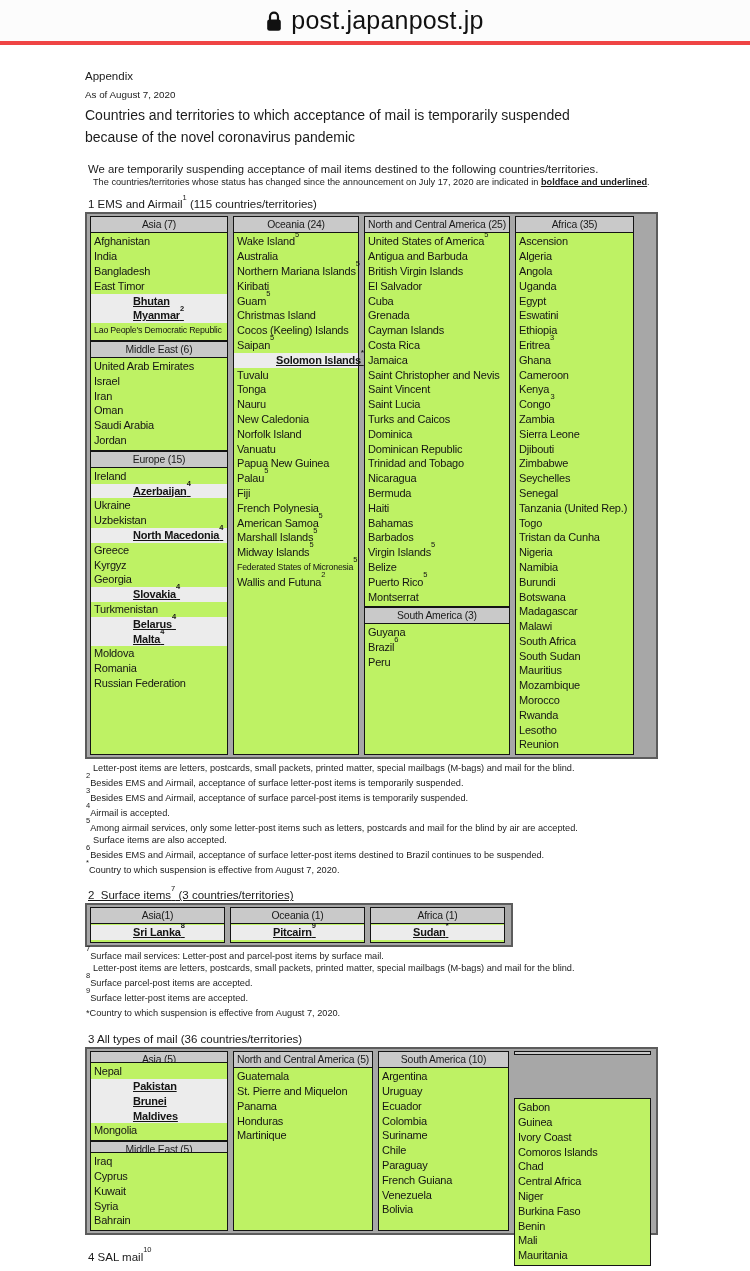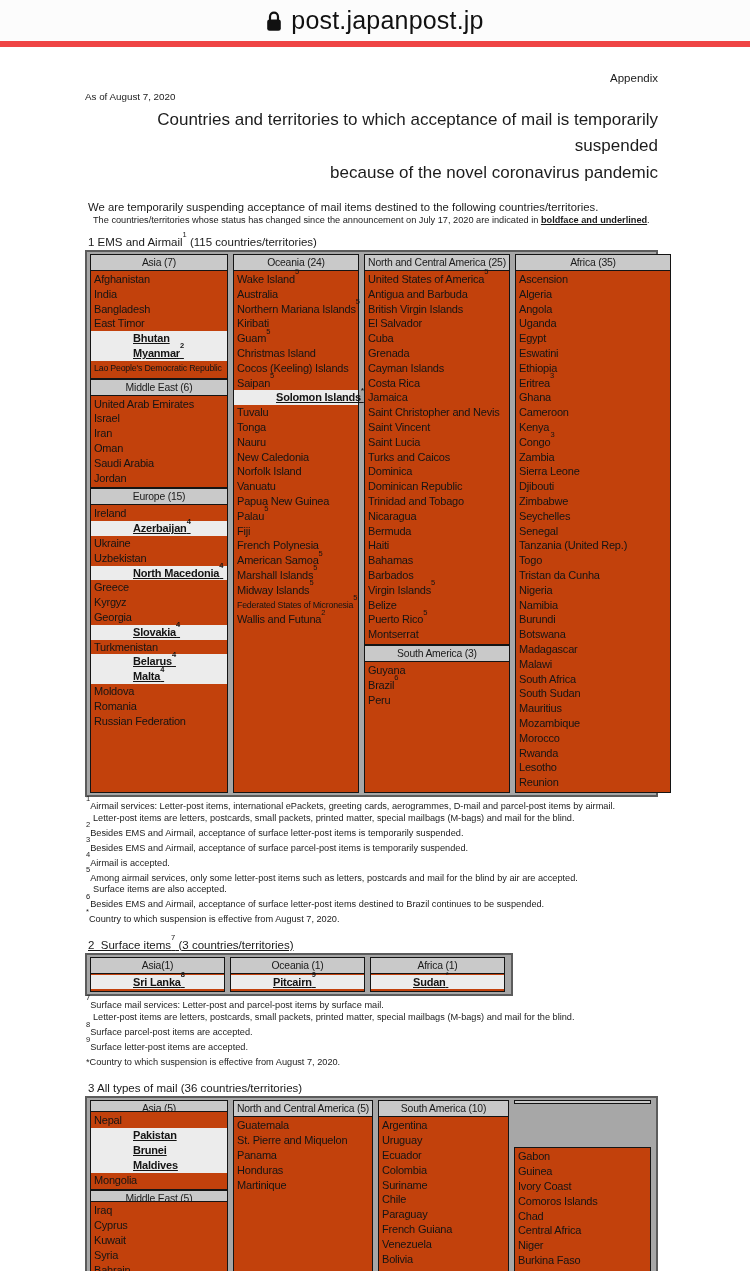--- a/index.html
+++ b/index.html
@@ -3,30 +3,30 @@
 <meta charset="utf-8">
 <style>
   html,body{margin:0;padding:0;}
   body{
     width:750px;height:1271px;overflow:hidden;background:#fff;
     font-family:"Liberation Sans", sans-serif;color:#1a1a1a;
     -webkit-font-smoothing:antialiased;
   }
   
   .browser-bar{
-    height:41px;background:#fcfcfc;border-bottom:6px solid #ef4444;
+    height:41px;background:#fcfcfc;border-bottom:4px solid #ef4444;
     display:flex;align-items:center;justify-content:center;gap:9px;
   }
   .browser-bar .url{font-size:25px;color:#111;letter-spacing:.2px;}
   .lock{display:inline-block;line-height:0;margin-top:2px;}
   
   .doc{padding:0 92px 0 85px;}
-  .appendix{margin-top:25px;text-align:right;font-size:11.5px;}
+  .appendix{margin-top:25px;font-size:11.5px;}
   .as-of{margin-top:7px;text-align:left;font-size:9.8px;padding-right:10px;}
-  .title{margin-top:5px;text-align:right;font-size:17px;line-height:1.55;color:#1c1c1c;}
+  .title{margin-top:5px;text-align:left;font-size:14px;line-height:1.55;color:#1c1c1c;}
   .intro{margin-top:15px;font-size:11.3px;margin-left:3px;}
   .intro-note{margin-top:2px;font-size:9.2px;margin-left:8px;}
   .intro-note b{text-decoration:underline;}
   
   .sec-heading{font-size:11.5px;margin:0 0 2px 3px;white-space:pre-wrap;}
   .sec-heading.underlined{text-decoration:underline;}
   .sec-heading sup,.fn sup,.item sup{
     font-size:7.5px;line-height:0;position:relative;top:-4px;
   }
   
@@ -34,21 +34,21 @@
     display:flex;gap:5px;background:#a7a7a7;border:2px solid #5c5c5c;
     padding:2px 3px;align-items:stretch;
   }
   .t-col{display:flex;flex-direction:column;flex:0 0 auto;}
   .region-header{
     background:#c9c9c9;border:1px solid #141414;text-align:center;
     font-size:10.4px;line-height:13px;height:13px;padding:1px 0;
     white-space:nowrap;overflow:hidden;letter-spacing:-.2px;
   }
   .country-list{
-    background:#c2410c;border:1px solid #141414;margin-top:-1px;
+    background:#bef264;border:1px solid #141414;margin-top:-1px;
     padding:1px 0 2px 0;flex:0 0 auto;
   }
   .t-col > .country-list:last-child{flex:1 1 auto;}
   .item{
     font-size:11px;line-height:14.8px;padding-left:3px;white-space:nowrap;
     letter-spacing:-.2px;color:#141414;
   }
   .item.changed{font-weight:bold;text-decoration:underline;background:#ececec;padding-left:42px;}
   .item.small{font-size:8.8px;}
   
@@ -183,21 +183,21 @@
             <div class="item">Puerto Rico<sup>5</sup></div>
             <div class="item">Montserrat</div>
           </div>
           <div class="region-header">South America (3)</div>
           <div class="country-list">
             <div class="item">Guyana</div>
             <div class="item">Brazil<sup>6</sup></div>
             <div class="item">Peru</div>
           </div>
         </div>
-        <div class="t-col" style="width: 156px;">
+        <div class="t-col" style="width: 119px;">
           <div class="region-header">Africa (35)</div>
           <div class="country-list">
             <div class="item">Ascension</div>
             <div class="item">Algeria</div>
             <div class="item">Angola</div>
             <div class="item">Uganda</div>
             <div class="item">Egypt</div>
             <div class="item">Eswatini</div>
             <div class="item">Ethiopia</div>
             <div class="item">Eritrea<sup>3</sup></div>
@@ -226,21 +226,20 @@
             <div class="item">Mozambique</div>
             <div class="item">Morocco</div>
             <div class="item">Rwanda</div>
             <div class="item">Lesotho</div>
             <div class="item">Reunion</div>
           </div>
         </div>
       </div>
     <div class="footnotes">
         <div class="fn">
-          <div><sup>1</sup>Airmail services: Letter-post items, international ePackets, greeting cards, aerogrammes, D-mail and parcel-post items by airmail.</div>
           <div class="cont">Letter-post items are letters, postcards, small packets, printed matter, special mailbags (M-bags) and mail for the blind.</div>
         </div>
         <div class="fn">
           <div><sup>2</sup>Besides EMS and Airmail, acceptance of surface letter-post items is temporarily suspended.</div>
         </div>
         <div class="fn">
           <div><sup>3</sup>Besides EMS and Airmail, acceptance of surface parcel-post items is temporarily suspended.</div>
         </div>
         <div class="fn">
           <div><sup>4</sup>Airmail is accepted.</div>

